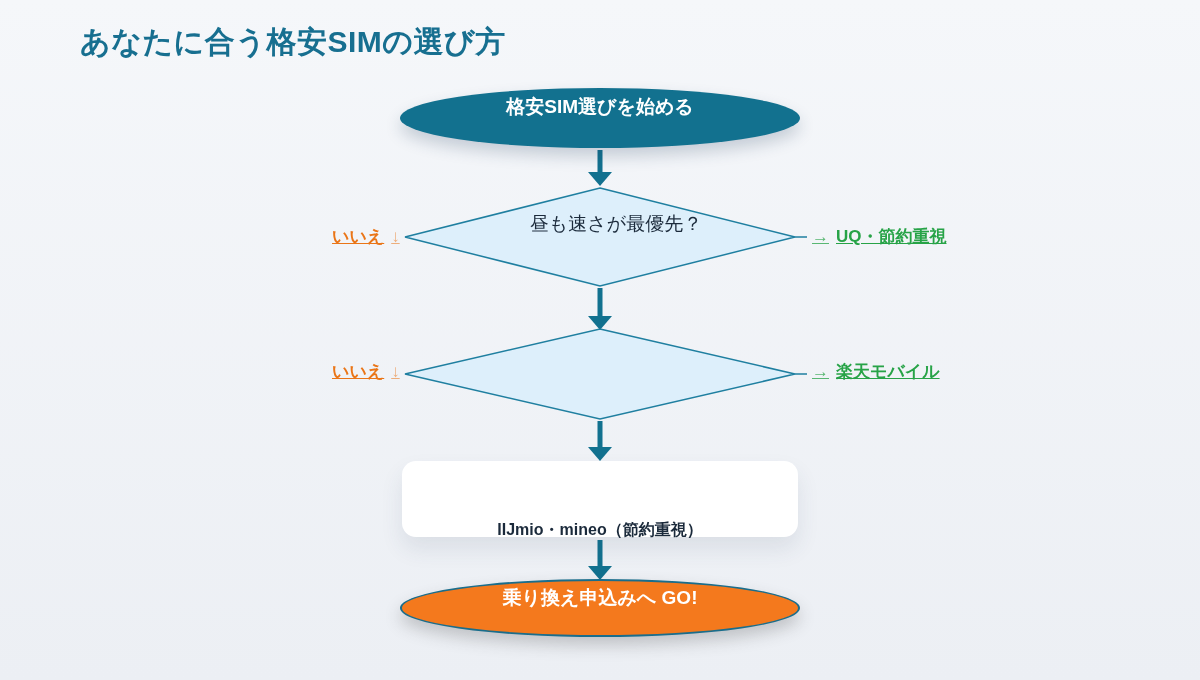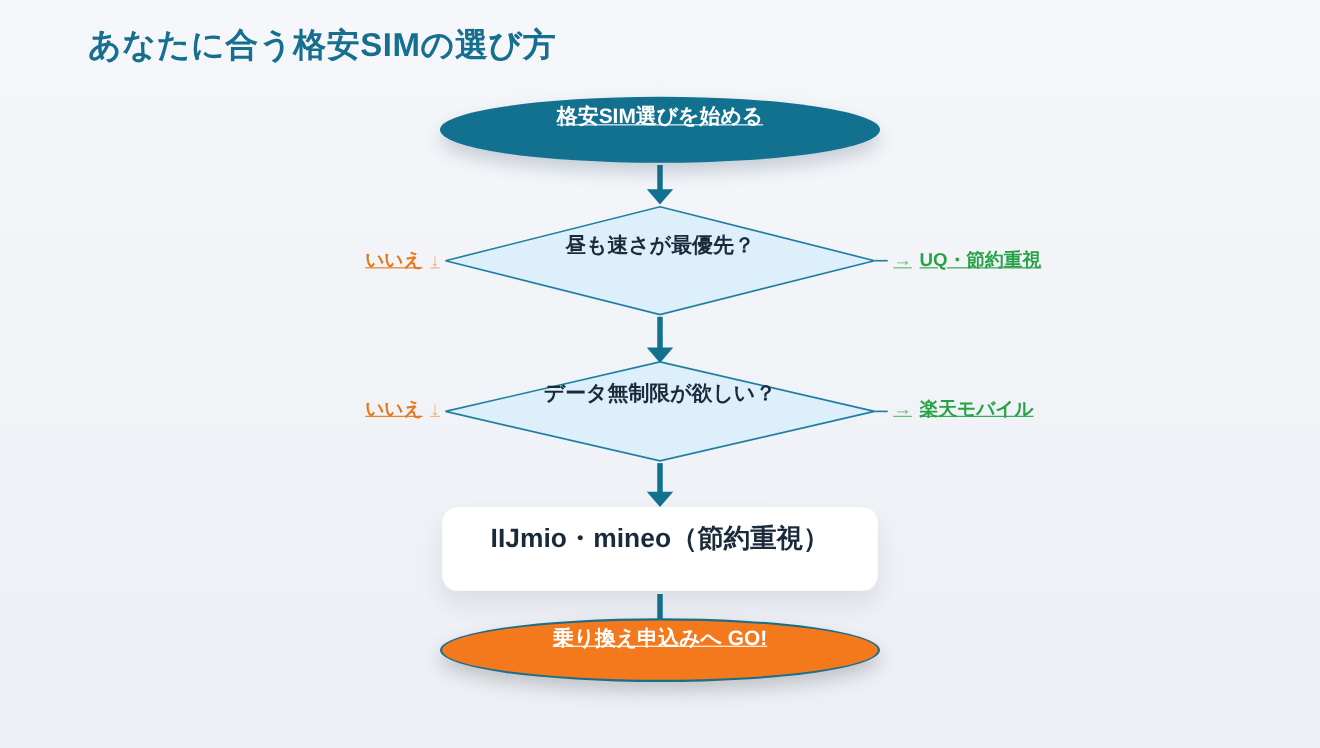--- a/index.html
+++ b/index.html
@@ -43,41 +43,41 @@
   .terminator{
     width:400px;height:60px;border-radius:50%;
     align-items:flex-start;padding-top:6px;
   }
   .terminator.start{
     left:400px;top:88px;
     background:var(--teal,#12718f);
     box-shadow:0 8px 16px rgba(30,60,90,.22);
   }
   .terminator.end{
-    left:400px;top:562px;height:58px;
+    left:400px;top:579px;height:58px;
     background:var(--orange,#f4791d);
     border:2px solid var(--orange-border,#1a6d8b);
     box-shadow:0 8px 16px rgba(60,60,60,.25);
     padding-top:4px;
   }
   .terminator .node-label{
-    color:#ffffff;font-size:19px;line-height:26px;font-weight:800;text-decoration:underline;
+    color:#ffffff;font-size:19px;line-height:26px;font-weight:800;
   }
   .process{
     left:402px;top:461px;width:396px;height:76px;
     background:#ffffff;border-radius:14px;
     box-shadow:0 12px 22px rgba(50,70,100,.10);
     align-items:flex-start;padding-top:16px;
   }
   .process .node-label{
-    color:var(--dark-text,#1b2a3b);font-size:24px;line-height:26px;font-weight:800;
+    color:var(--dark-text,#1b2a3b);font-size:16px;line-height:26px;font-weight:800;margin-top:40px;
   }
   .decision-label{
-    position:absolute;left:400px;width:400px;text-align:center;
-    color:var(--dark-text,#1b2a3b);font-size:19px;line-height:26px;font-weight:700;
+    position:absolute;left:416px;width:400px;text-align:center;
+    color:var(--dark-text,#1b2a3b);font-size:19px;line-height:26px;font-weight:400;
   }
   .decision-label.q1{top:211px;}
   .decision-label.q2{top:346px;}
   .branch-label{
     position:absolute;display:flex;align-items:center;gap:7px;
     font-size:17px;line-height:22px;font-weight:800;white-space:nowrap;text-decoration:underline;
   }
   .branch-no{color:var(--label-orange,#ea7517);}
   .branch-no .branch-arrow{color:var(--label-orange,#ea7517);opacity:.55;font-weight:700;}
   .branch-yes{color:var(--label-green,#27a347);}
@@ -130,21 +130,20 @@
   <div class="decision-label q1">昼も速さが最優先？</div>
   <div class="branch-label branch-no row1">
     <span>いいえ</span>
     <span class="branch-arrow">↓</span>
   </div>
   <div class="branch-label branch-yes row1">
     <span class="branch-arrow">→</span>
     <span>UQ・節約重視</span>
   </div>
 
-  <div class="decision-label q2">データ無制限が欲しい？</div>
   <div class="branch-label branch-no row2">
     <span>いいえ</span>
     <span class="branch-arrow">↓</span>
   </div>
   <div class="branch-label branch-yes row2">
     <span class="branch-arrow">→</span>
     <span>楽天モバイル</span>
   </div>
 
   <div class="node process">

